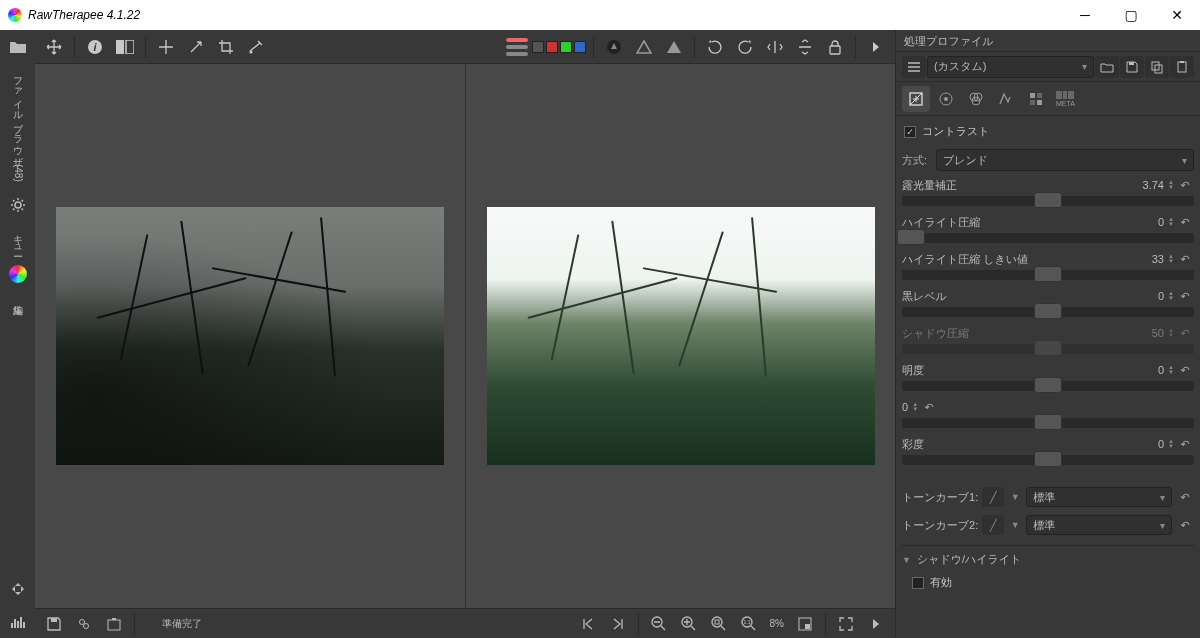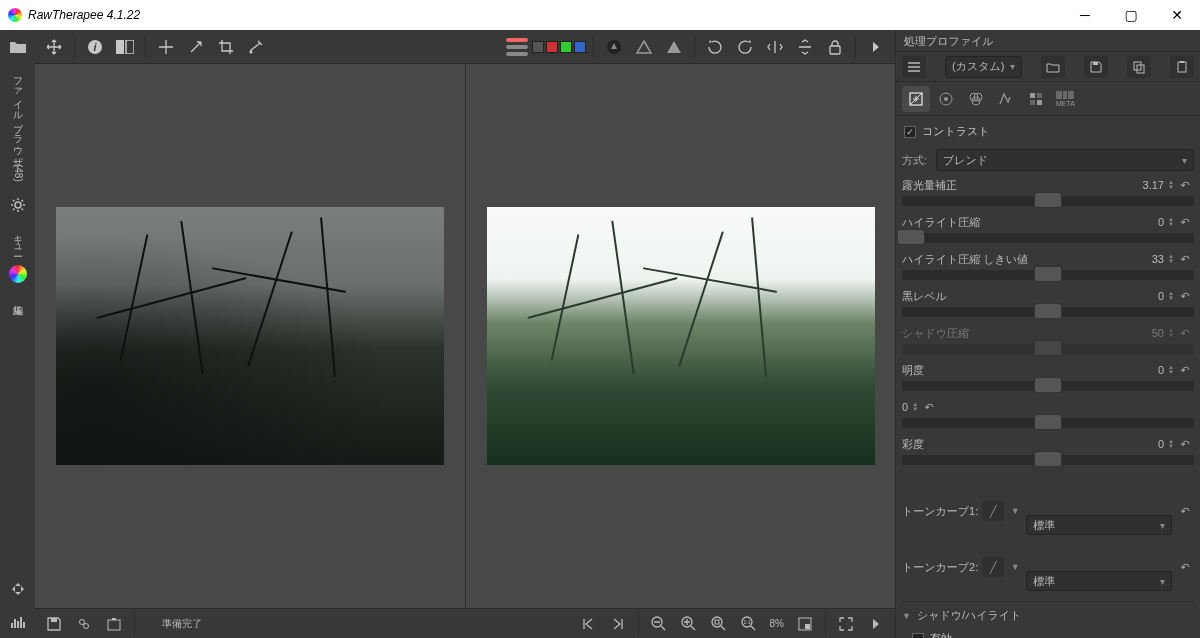--- a/index.html
+++ b/index.html
@@ -59,21 +59,21 @@
 .img.after .branches { color: #2a3b2d; }
 
 
 .bottombar { height: 30px; background: #383838; display: flex; align-items: center; padding: 0 6px; gap: 4px; border-top: 1px solid #2a2a2a; }
 .statuslabel { font-size: 10px; color: #bbb; padding: 0 20px; }
 .zoompct { font-size: 10px; color: #bbb; margin: 0 4px; }
 
 
 .rightpanel { width: 305px; background: #383838; display: flex; flex-direction: column; border-left: 1px solid #2a2a2a; }
 .rp-title { height: 22px; font-size: 11px; color: #bbb; padding: 4px 8px; border-bottom: 1px solid #2a2a2a; }
-.rp-profile { height: 30px; display: flex; align-items: center; padding: 0 6px; gap: 19px; border-bottom: 1px solid #2a2a2a; }
+.rp-profile { height: 30px; display: flex; align-items: center; padding: 0 6px; gap: 1px; border-bottom: 1px solid #2a2a2a; }
 .combo { flex: 1; height: 22px; background: #303030; border: 1px solid #222; border-radius: 3px; display: flex; align-items: center; padding: 0 6px; font-size: 11px; color: #bbb; position: relative; }
 .combo::after { content: "▾"; position: absolute; right: 6px; color: #888; font-size: 10px; }
 .pbtn { width: 24px; height: 22px; display: flex; align-items: center; justify-content: center; background: #303030; border-radius: 3px; }
 
 .rp-tabs { height: 34px; display: flex; align-items: center; padding: 0 6px; gap: 2px; border-bottom: 1px solid #2a2a2a; }
 .rptab { width: 28px; height: 26px; display: flex; align-items: center; justify-content: center; border-radius: 4px; color: #999; }
 .rptab.active { background: #4a4a4a; color: #ddd; }
 
 .rp-scroll { flex: 1; overflow-y: auto; padding: 4px 6px 4px 6px; position: relative; }
 .rp-scroll::-webkit-scrollbar { width: 12px; }
@@ -93,21 +93,21 @@
 .slider-head .spin { width: 10px; display: flex; flex-direction: column; font-size: 6px; color: #888; line-height: 5px; text-align: center; }
 .slider-head .reset { width: 18px; height: 16px; display: flex; align-items: center; justify-content: center; color: #aaa; }
 .slider-track { height: 10px; background: #2a2a2a; border-radius: 2px; position: relative; margin-top: 3px; }
 .slider-thumb { position: absolute; top: -4px; width: 28px; height: 16px; background: #555; border: 1px solid #333; border-radius: 3px; transform: translateX(-50%); }
 .slider-block.disabled { opacity: 0.5; }
 
 .curve-row { display: flex; align-items: center; gap: 4px; padding: 4px 0; font-size: 11px; }
 .curve-row .clabel { color: #bbb; }
 .curve-row .cicon { width: 22px; height: 20px; background: #303030; border-radius: 3px; display:flex;align-items:center;justify-content:center; font-size:11px;color:#888; }
 .curve-row .carrow { width: 14px; height: 20px; display:flex;align-items:center;justify-content:center; font-size:9px;color:#888; }
-.curve-row .ccombo { flex: 1; height: 20px; background: #303030; border: 1px solid #222; border-radius: 3px; display:flex;align-items:center; padding:0 6px; font-size:11px; color:#bbb; position:relative;margin-top:28px;}
+.curve-row .ccombo { flex: 1; height: 20px; background: #303030; border: 1px solid #222; border-radius: 3px; display:flex;align-items:center; padding:0 6px; font-size:11px; color:#bbb; position:relative;}
 .curve-row .ccombo::after { content: "▾"; position:absolute; right:6px; color:#888; font-size: 10px; }
 .curve-row .reset { width: 18px; height: 18px; display:flex;align-items:center;justify-content:center; color:#aaa; }
 
 .section-hdr { display:flex; align-items:center; gap:6px; padding: 6px 0 4px 0; font-size: 11px; color:#bbb; border-top: 1px solid #2a2a2a; margin-top: 6px;}
 .section-hdr .tri { color: #888; font-size: 9px; }
 
 svg { display: block; }
 
 
 .hambars { display: flex; flex-direction: column; gap: 3px; }
@@ -474,21 +474,21 @@
       <div class="param-row">
         <span class="plabel">方式:</span>
         <div class="combo">
             <span>ブレンド</span>
           </div>
       </div>
 
       <div class="slider-block">
         <div class="slider-head">
           <span class="sname">露光量補正</span>
-          <span class="sval">3.17</span>
+          <span class="sval">3.74</span>
           <span class="spin">▲<br>▼</span>
           <span class="reset">↶</span>
         </div>
         <div class="slider-track">
             <div class="slider-thumb" style="left:50%"></div>
           </div>
       </div>
 
       <div class="slider-block">
         <div class="slider-head">

